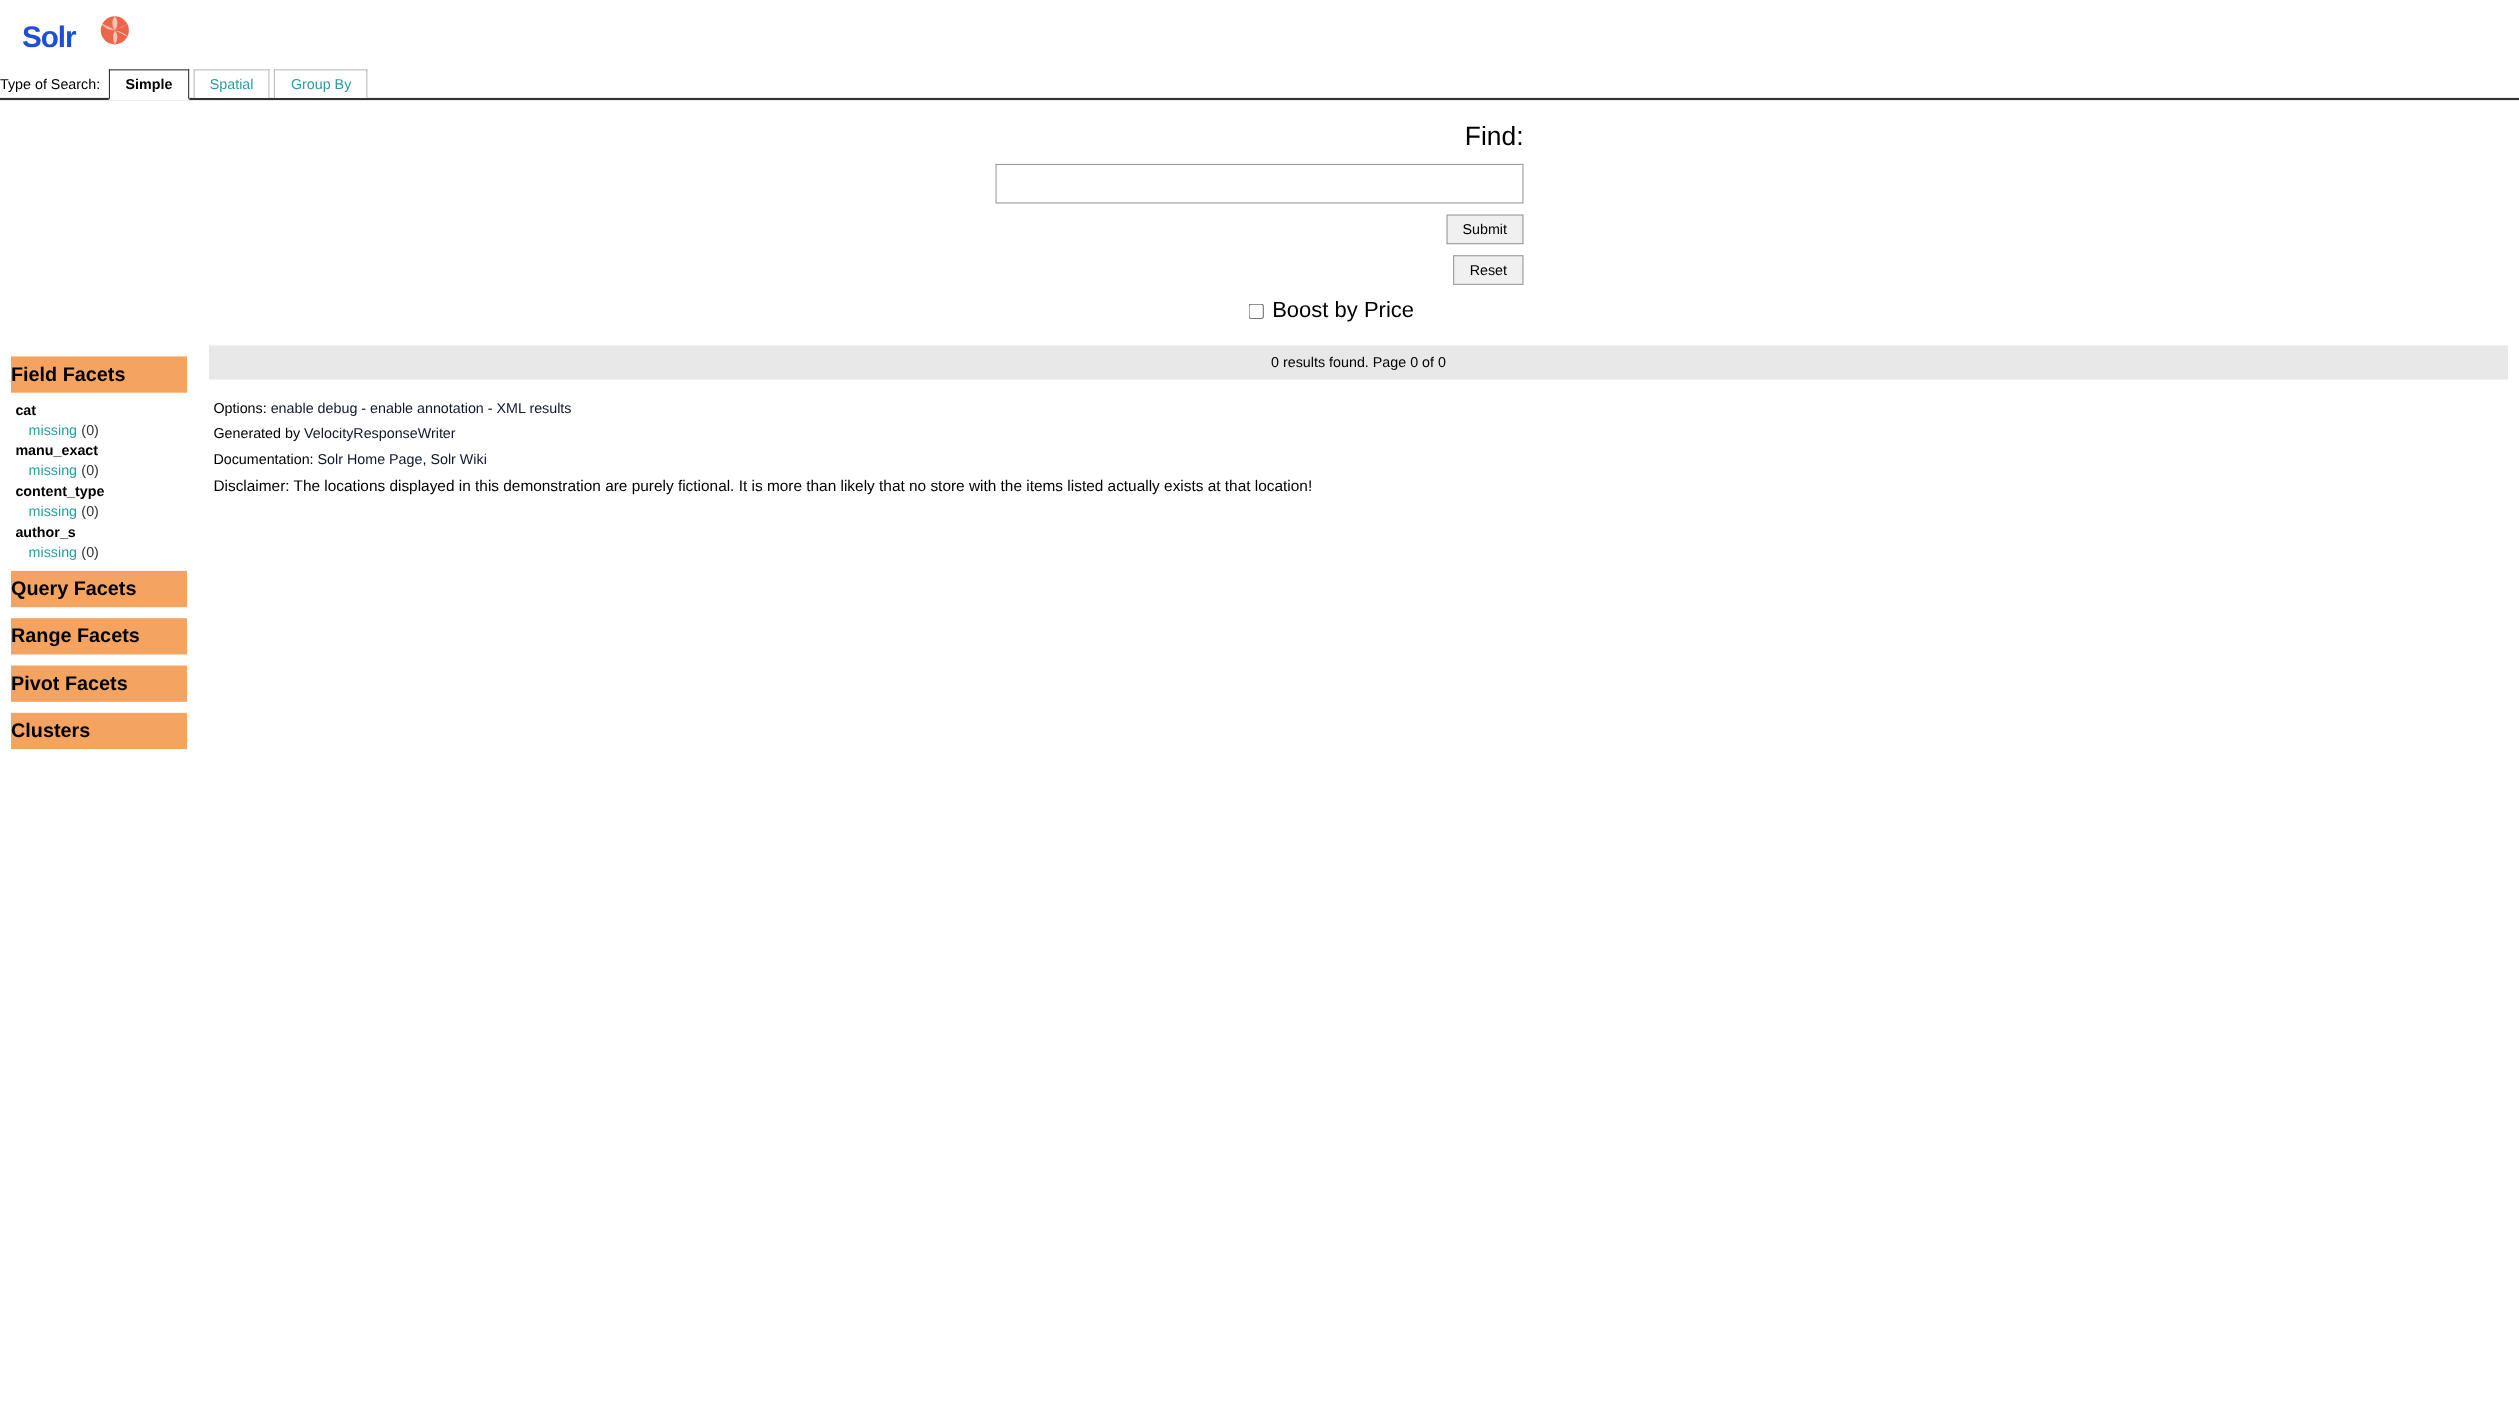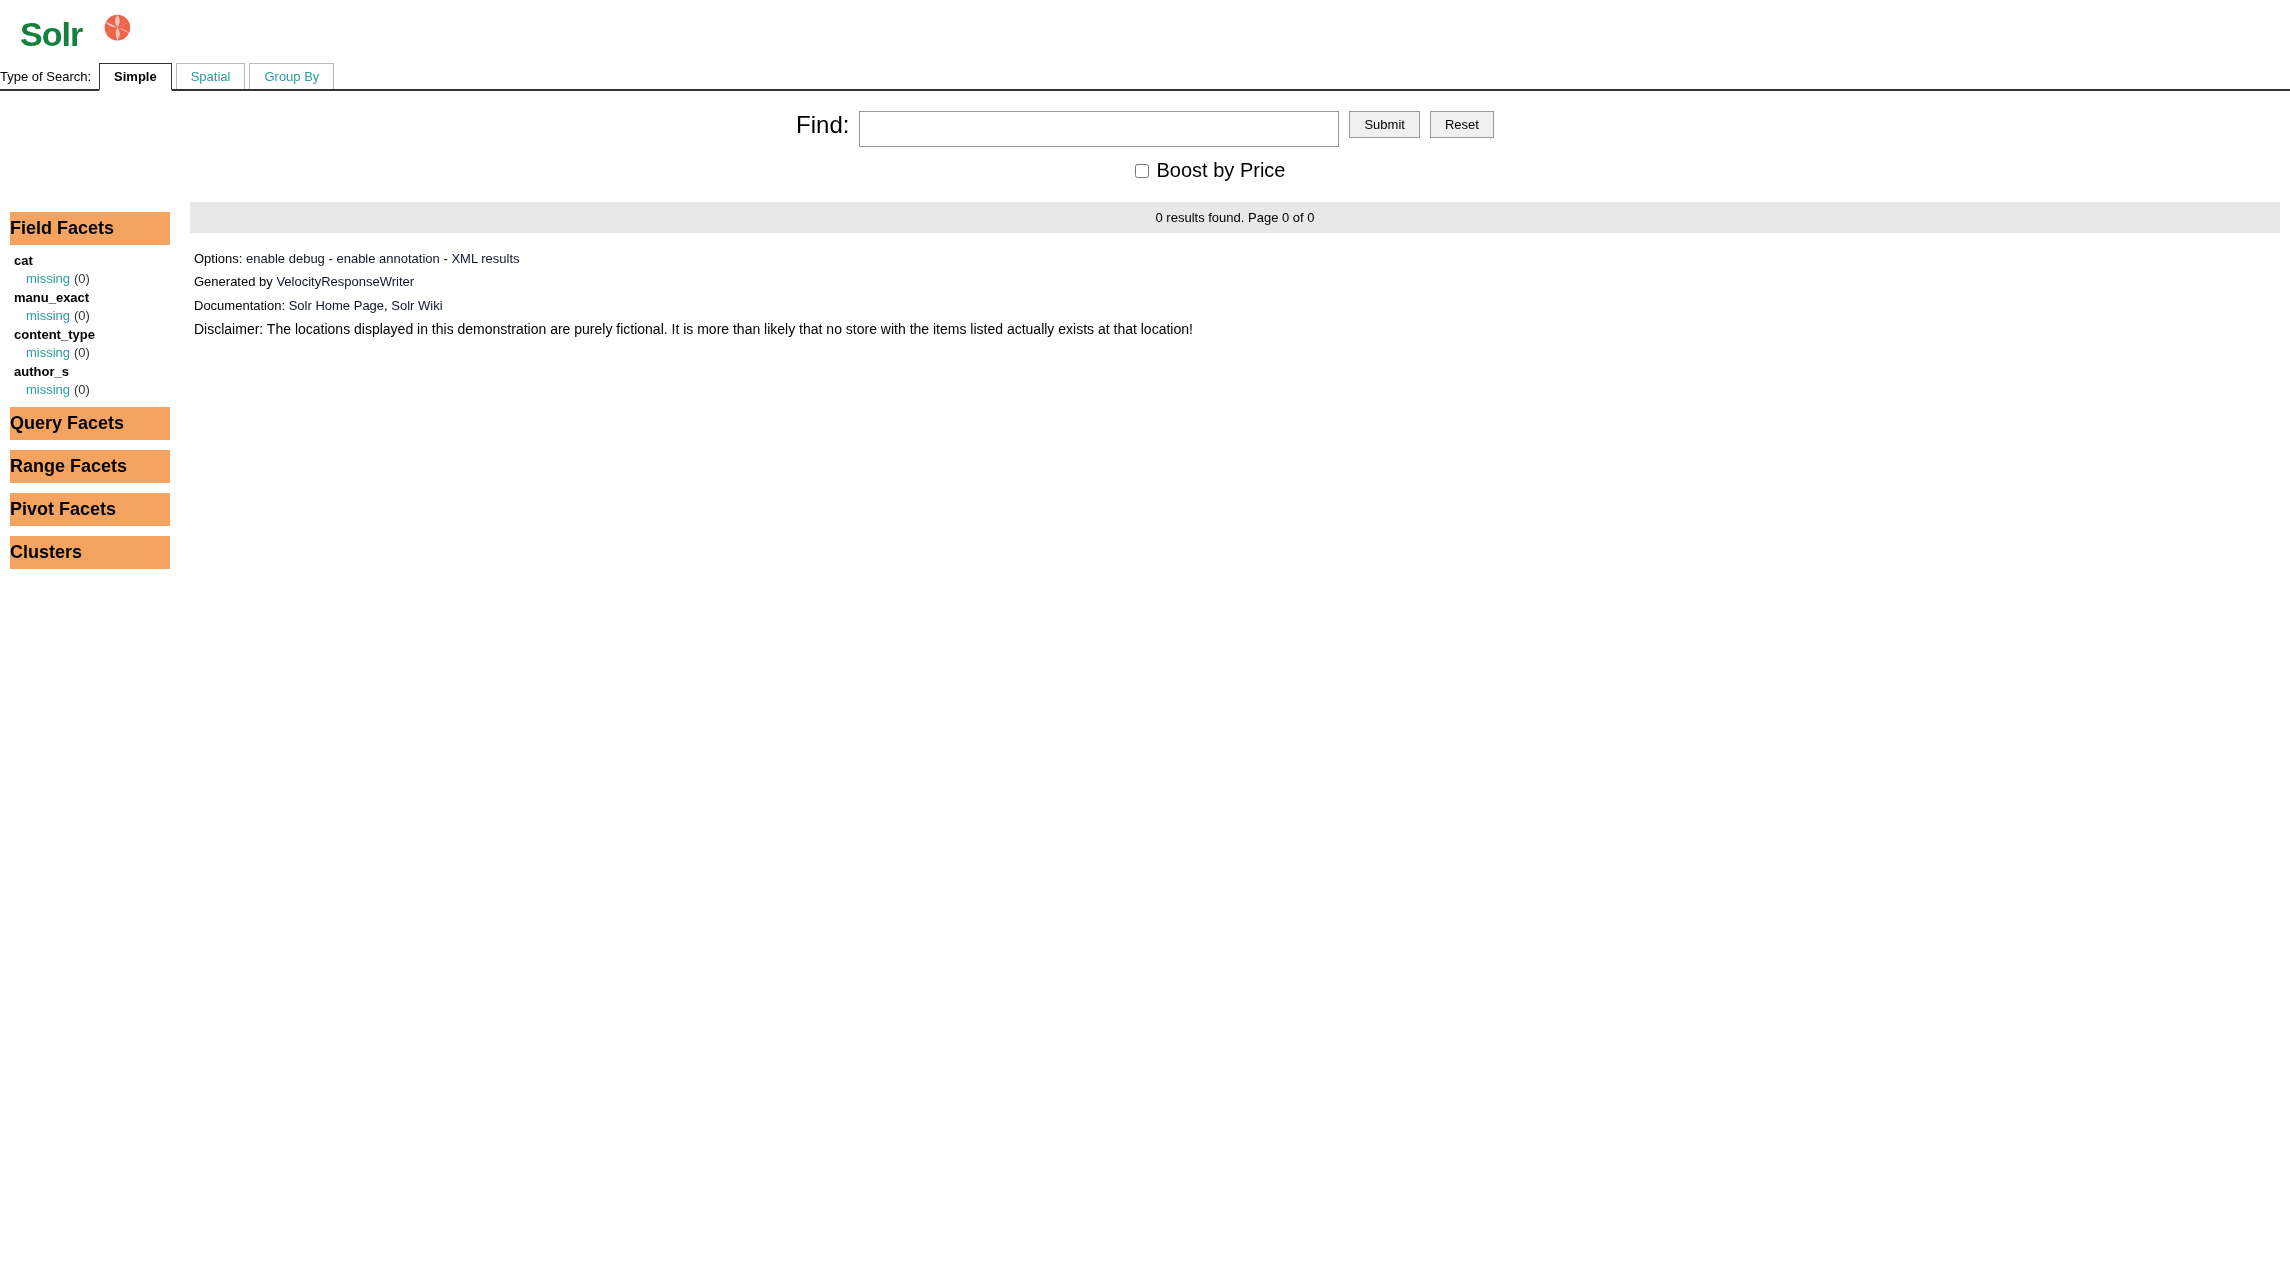--- a/index.html
+++ b/index.html
@@ -1,20 +1,20 @@
 <!DOCTYPE html>
 <html><head>
   <meta charset="utf-8">
   <style>
     * { margin: 0; padding: 0; box-sizing: border-box; }
     body { font-family: Arial, sans-serif; font-size: 14px; background: #fff; color: #000; }
 
     
     #header { padding: 10px 20px 5px 20px; display: flex; align-items: center; }
-    #logo-text { font-size: 34px; font-weight: bold; color: #15803d; letter-spacing: -1px; margin-right: 5px; }
+    #logo-text { font-size: 27px; font-weight: bold; color: #1d4ed8; letter-spacing: -1px; margin-right: 5px; }
     #logo-icon { width: 48px; height: 48px; }
 
     
     #tabs-bar { display: flex; align-items: center; border-bottom: 2px solid #333; padding: 0 0; }
     #type-of-search-label { font-size: 13px; margin-right: 8px; white-space: nowrap; }
     .tab {
       padding: 5px 14px;
       border: 1px solid #ccc;
       cursor: pointer;
       font-size: 13px;
@@ -30,21 +30,21 @@
       margin-bottom: -2px;
     }
     .tab.link-style {
       background: #fff;
       color: #2a9d9d;
       border-color: #bbb;
     }
 
     
     #search-form { display: flex; flex-direction: column; align-items: center; padding: 20px 0 10px 0; }
-    #find-row { display: flex; align-items: flex-start; gap: 10px; }
+    #find-row { display: flex; align-items: flex-end; gap: 10px; flex-direction: column; }
     #find-label { font-size: 24px; font-weight: normal; }
     #find-input { width: 480px; height: 36px; border: 1px solid #999; padding: 4px 8px; font-size: 16px; }
     #submit-btn, #reset-btn {
       padding: 5px 14px;
       border: 1px solid #999;
       background: #f0f0f0;
       cursor: pointer;
       font-size: 13px;
     }
     #boost-row { display: flex; align-items: center; gap: 8px; margin-top: 12px; align-self: center; margin-left: 130px; }

